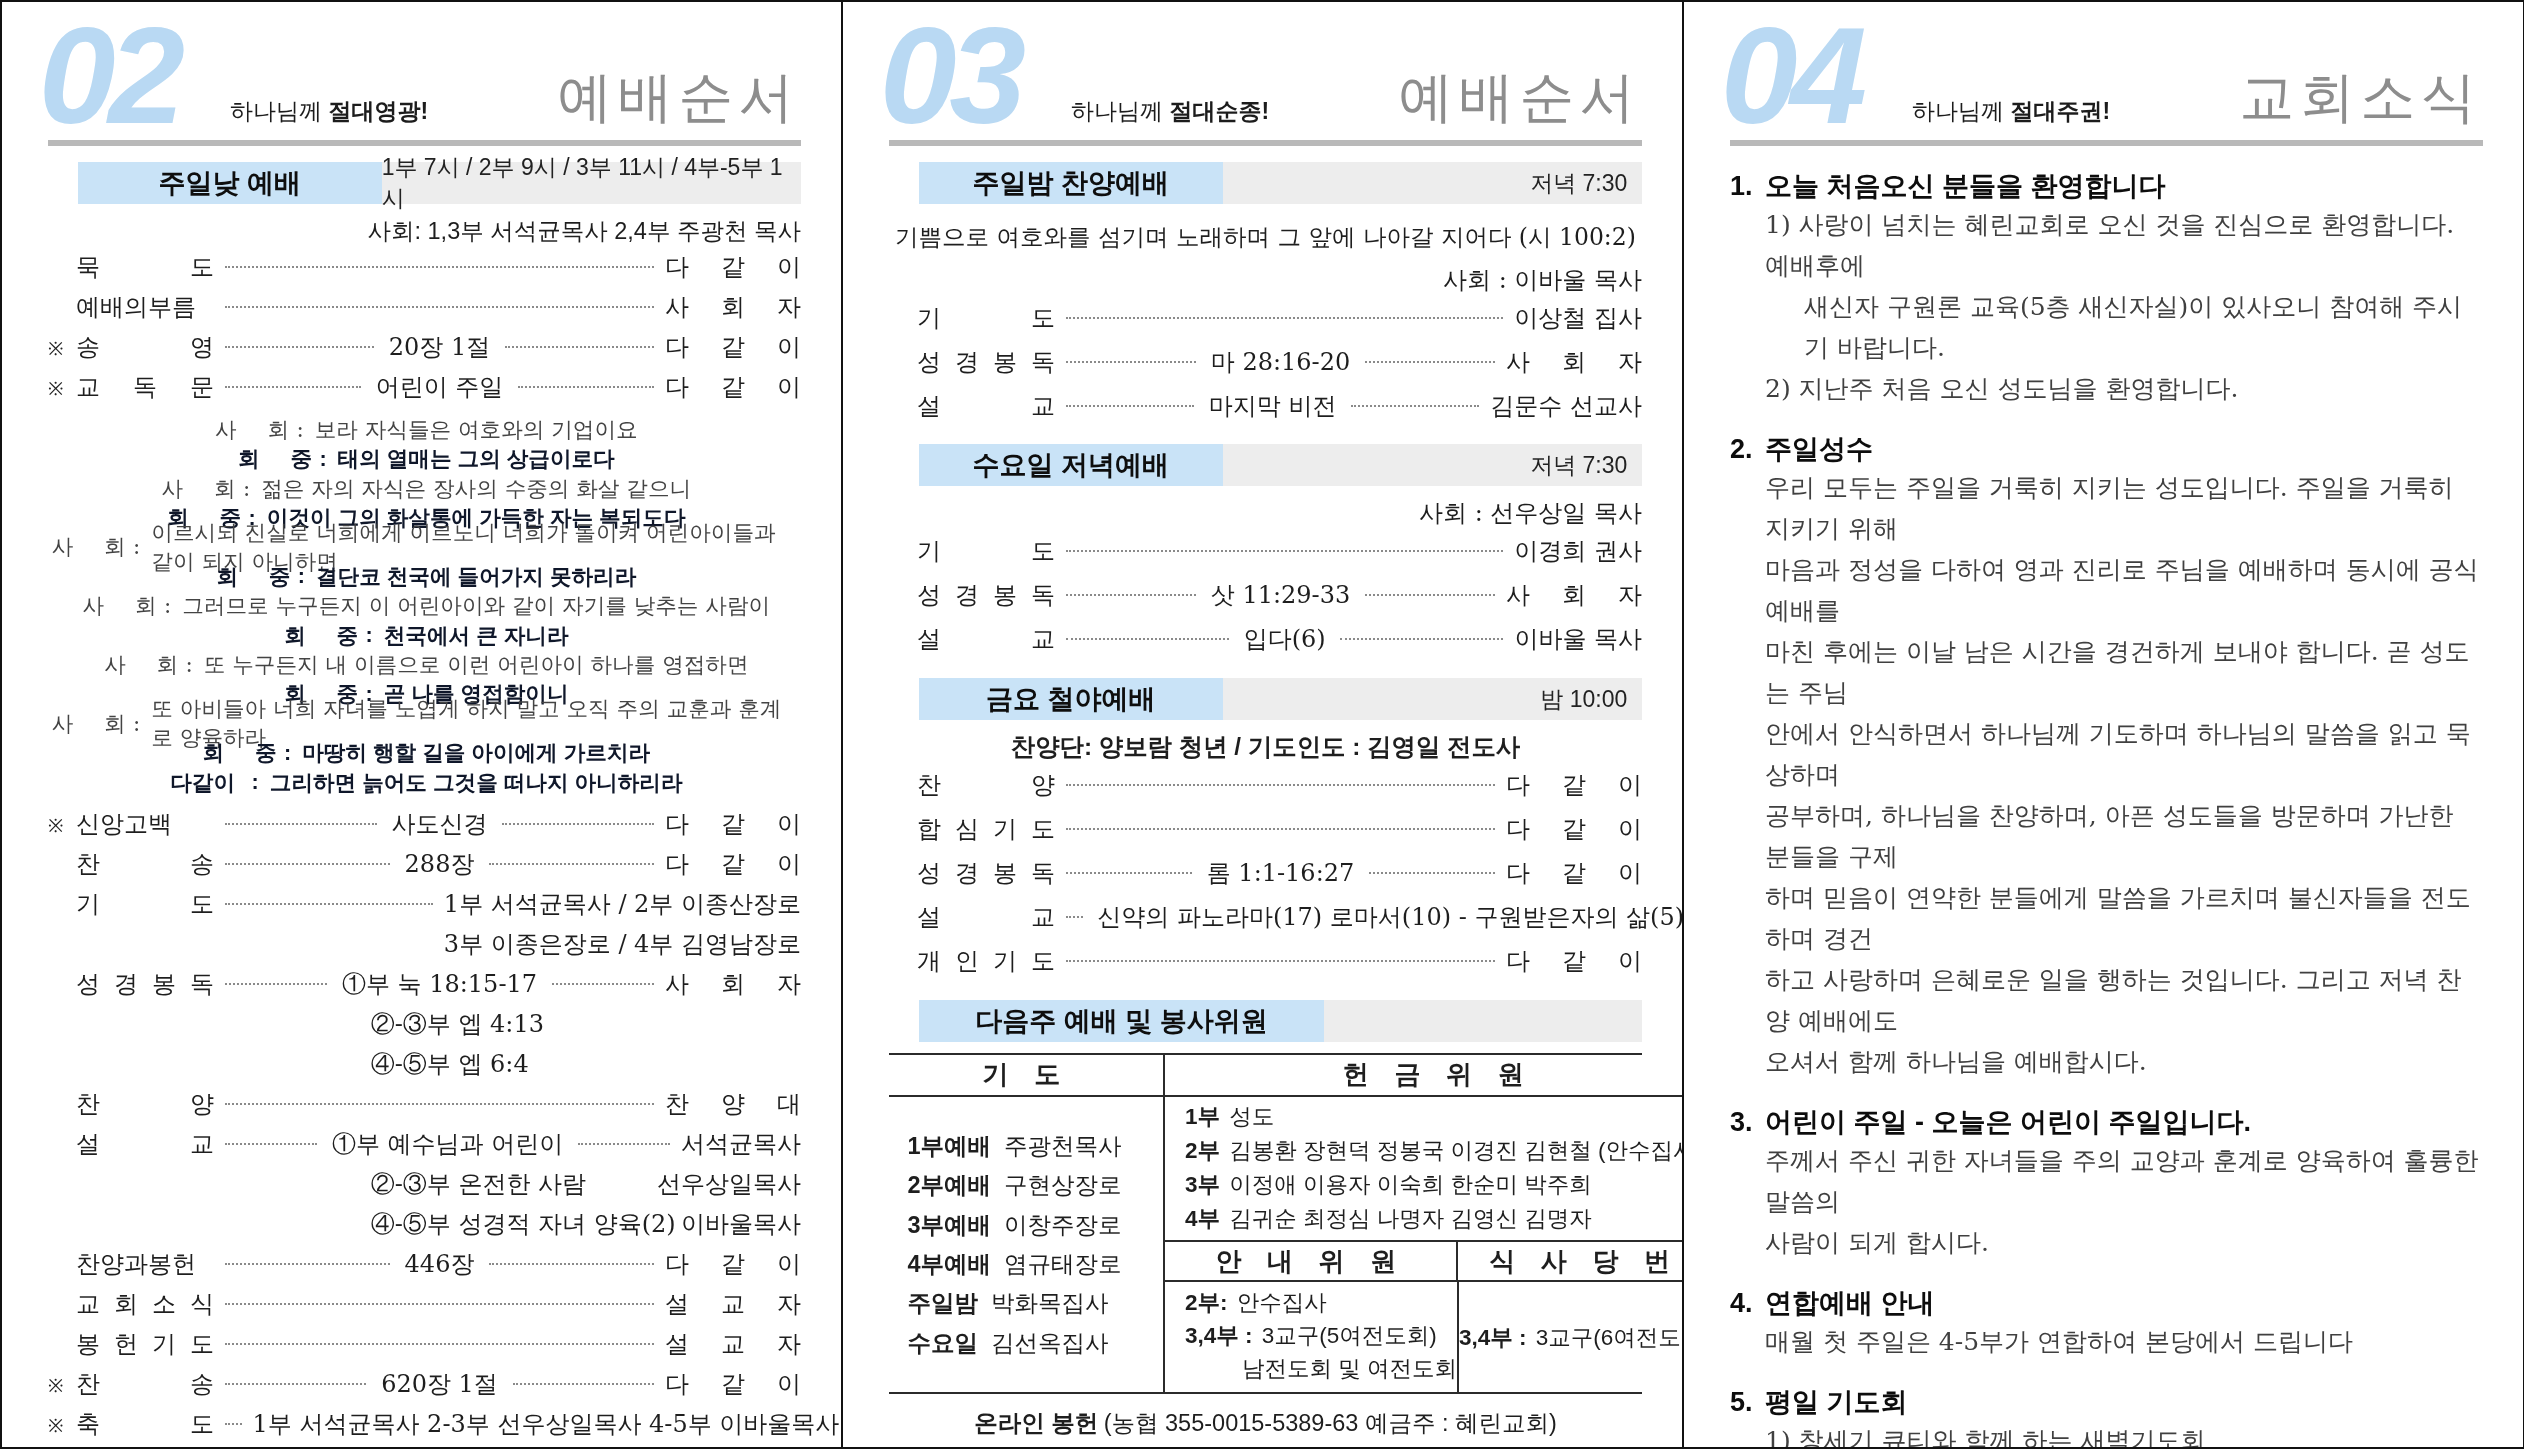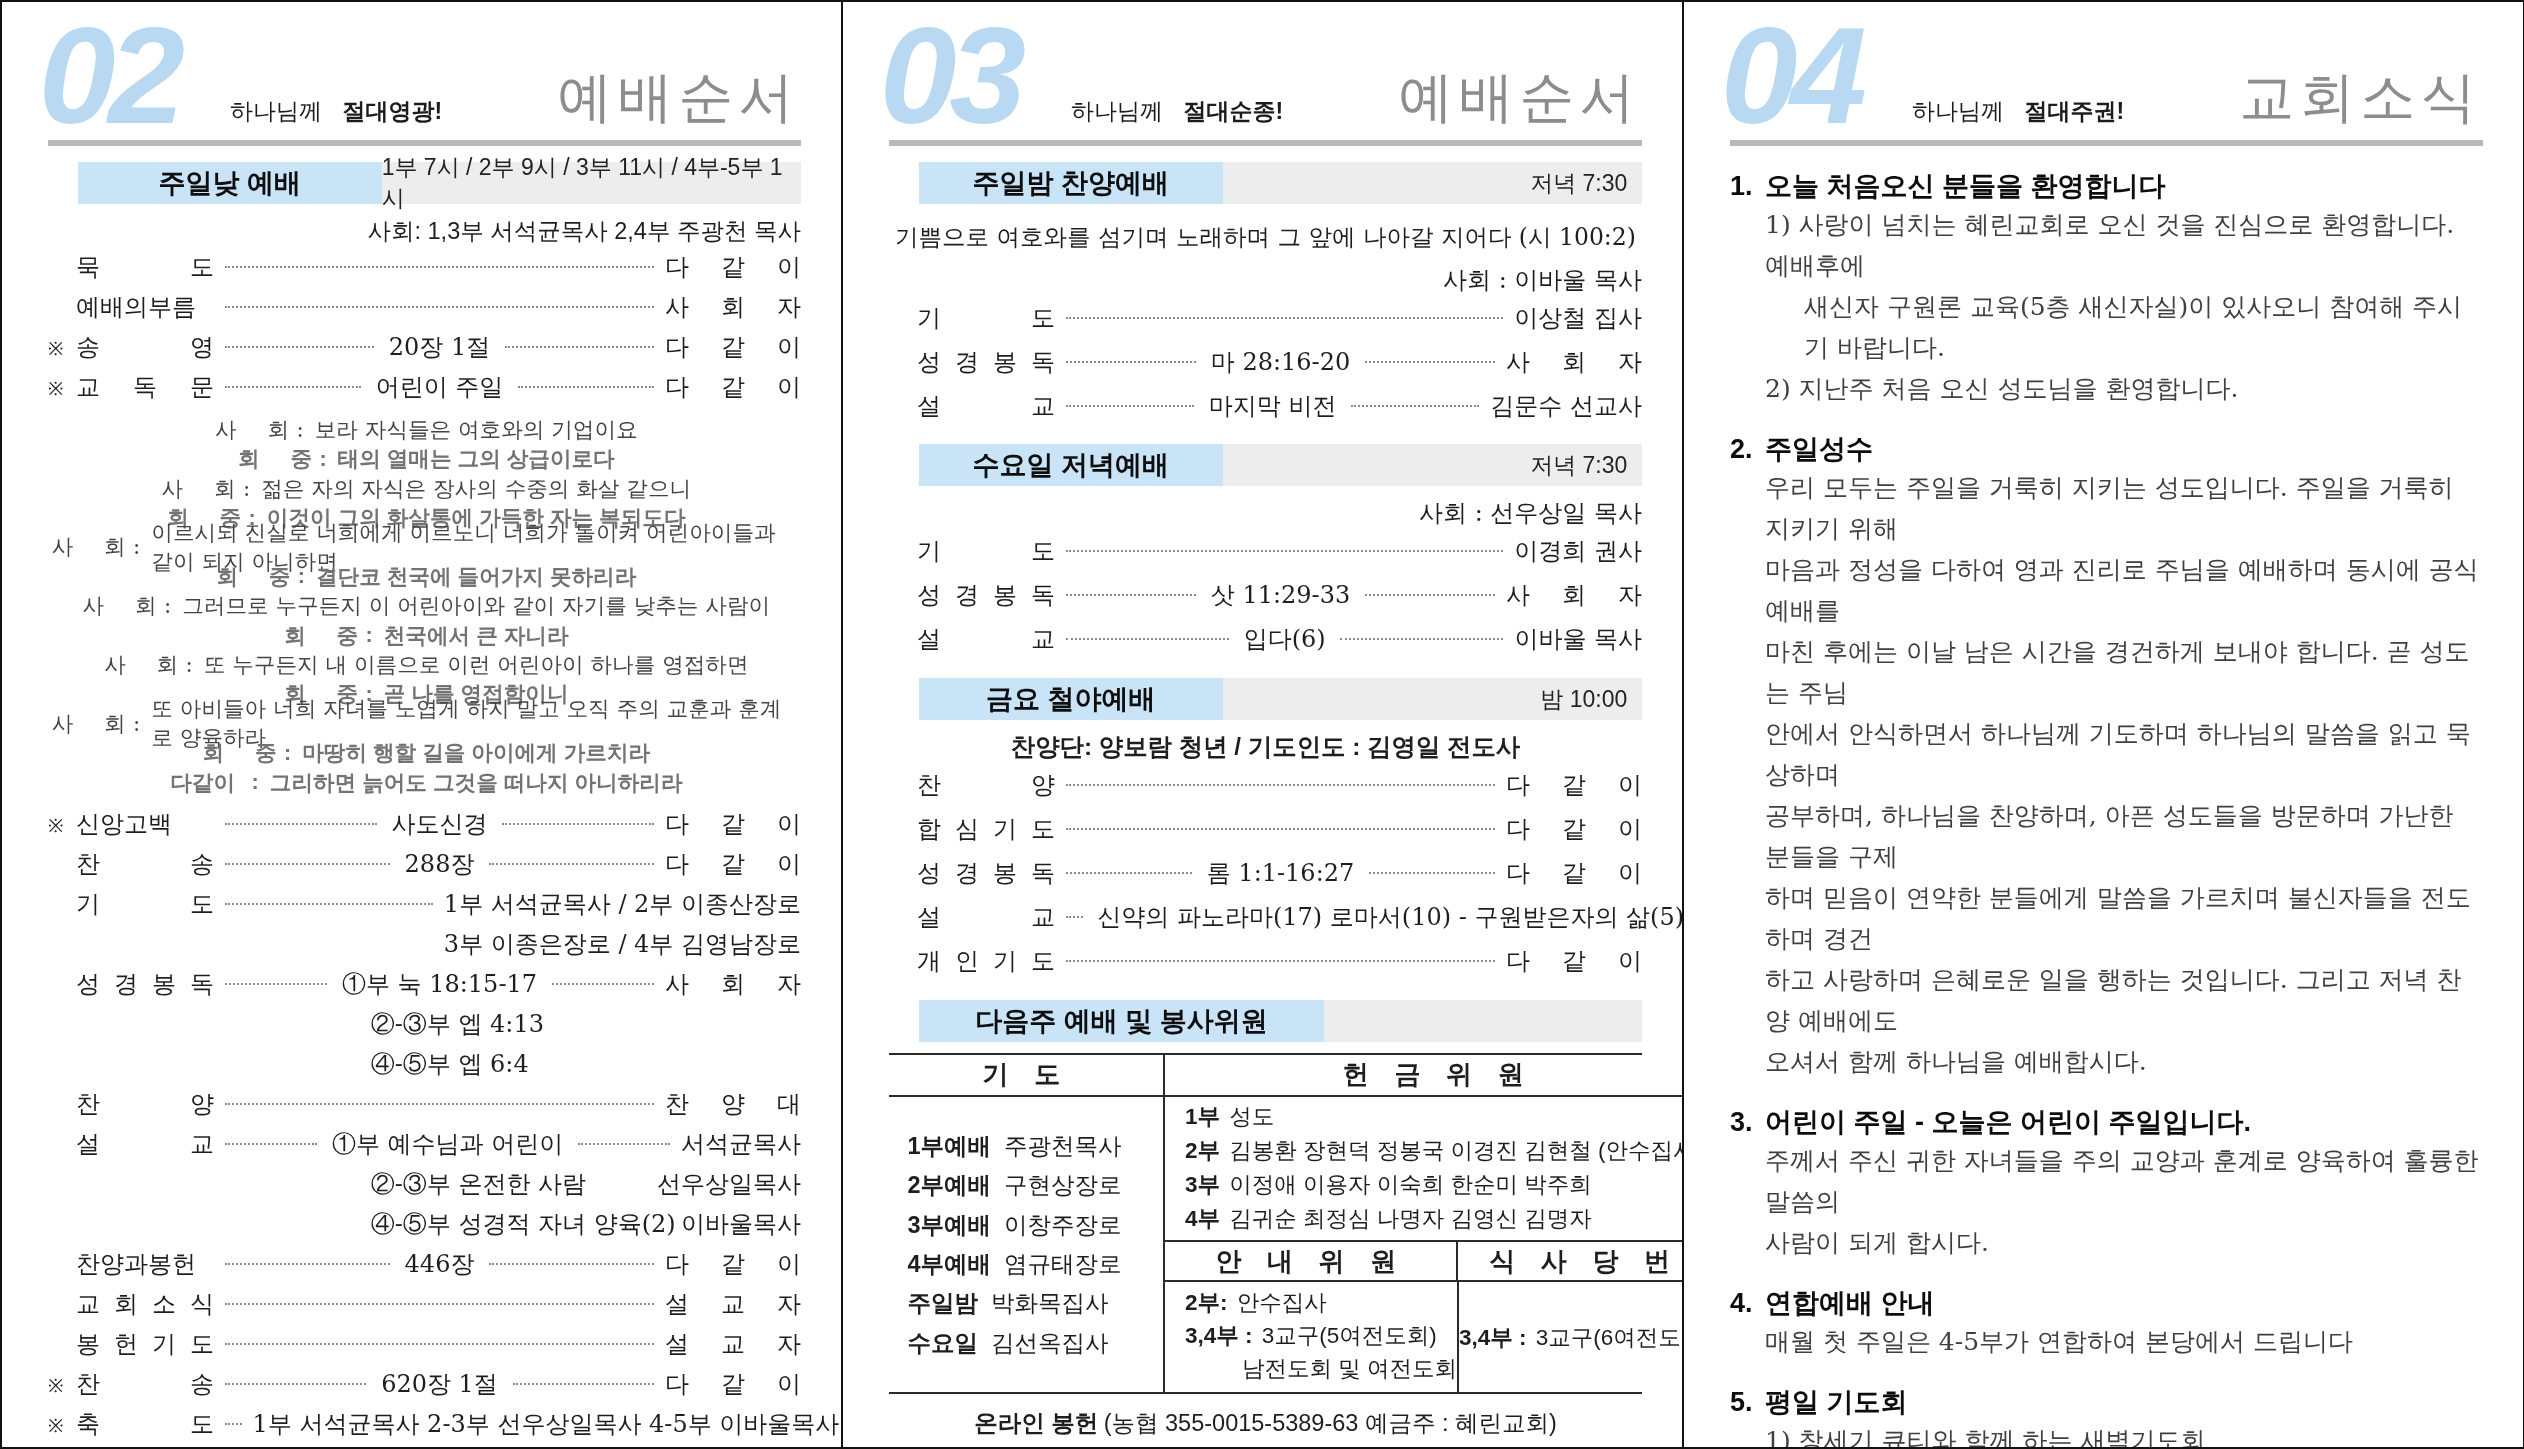--- a/index.html
+++ b/index.html
@@ -10,21 +10,21 @@
     font-family:"Liberation Sans", sans-serif; color:#1e1e1e;
   }
   .page { flex:1 1 0; overflow:hidden; padding:22px 40px 0 46px; position:relative; background:#fff; }
   .page + .page { border-left:2.8px solid #111; }
 
   
   .phead { position:relative; height:107px; }
   .pagenum { position:absolute; left:-9.2px; top:-18.4px; font-style:italic; font-weight:700;
              font-size:138px; line-height:1; color:#b9d9f3; letter-spacing:-7.4px; }
   .motto { position:absolute; left:182px; bottom:3.7px; font-size:23px; color:#1c1c1c; }
-  .motto b { margin-left:14px; }
+  .motto b { margin-left:0; }
   .ptitle { position:absolute; right:1.8px; bottom:-3.7px; font-family:"DejaVu Serif", serif;
             font-size:55px; color:#8d8d8d; letter-spacing:5.5px; font-weight:500; }
   .rule { height:5.5px; background:#b9b9b9; margin-top:9.2px; }
 
   
   .band { display:flex; height:42px; margin-top:16.6px;padding-left:30px; }
   .band-left { width:42%; background:#c9e3f7; display:flex; align-items:center; justify-content:center;
                font-weight:700; font-size:27px; color:#0e0e0e; white-space:nowrap; }
   .band-left.wide { width:56%; }
   .band-right { flex:1; background:#ededed; display:flex; align-items:center; justify-content:flex-end;
@@ -44,21 +44,21 @@
   .fill { flex:1 1 auto; }
   .rright { white-space:nowrap; text-align:right; }
   .spread { min-width:136px; text-align:justify; text-align-last:justify; }
 
   
   #p2-reading { margin:7.4px 0 7.4px 3.7px; }
   .rline { display:flex; align-items:center; height:29.4px; font-family:"DejaVu Serif", serif;
            font-size:21.6px; color:#444;justify-content:center; }
   .rline .rsp { width:74px; flex:none; text-align:justify; text-align-last:justify; }
   .rcolon { margin:0 11px 0 7.4px; }
-  .rline.rbold { font-family:"Liberation Sans",sans-serif; font-weight:700; color:#737373; }
+  .rline.rbold { font-family:"Liberation Sans",sans-serif; font-weight:700; color:#0f172a; }
 
   
   .verse { margin-top:16.6px; text-align:center; font-family:"DejaVu Serif", serif; font-size:23.5px; }
   .mod3 { margin-top:11px; text-align:right; font-family:"DejaVu Serif", serif; font-size:24px; }
   .note3 { margin-top:11px; text-align:center; font-weight:700; font-size:24.4px; }
 
   
   .ctable { margin-top:11px; border-top:2.8px solid #2b2b2b; border-bottom:2.8px solid #2b2b2b; display:flex; }
   .cleft { width:276px; flex:none; border-right:2.8px solid #2b2b2b; display:flex; flex-direction:column; }
   .chead { height:42px; flex:none; border-bottom:2.8px solid #2b2b2b; display:flex; align-items:center;

